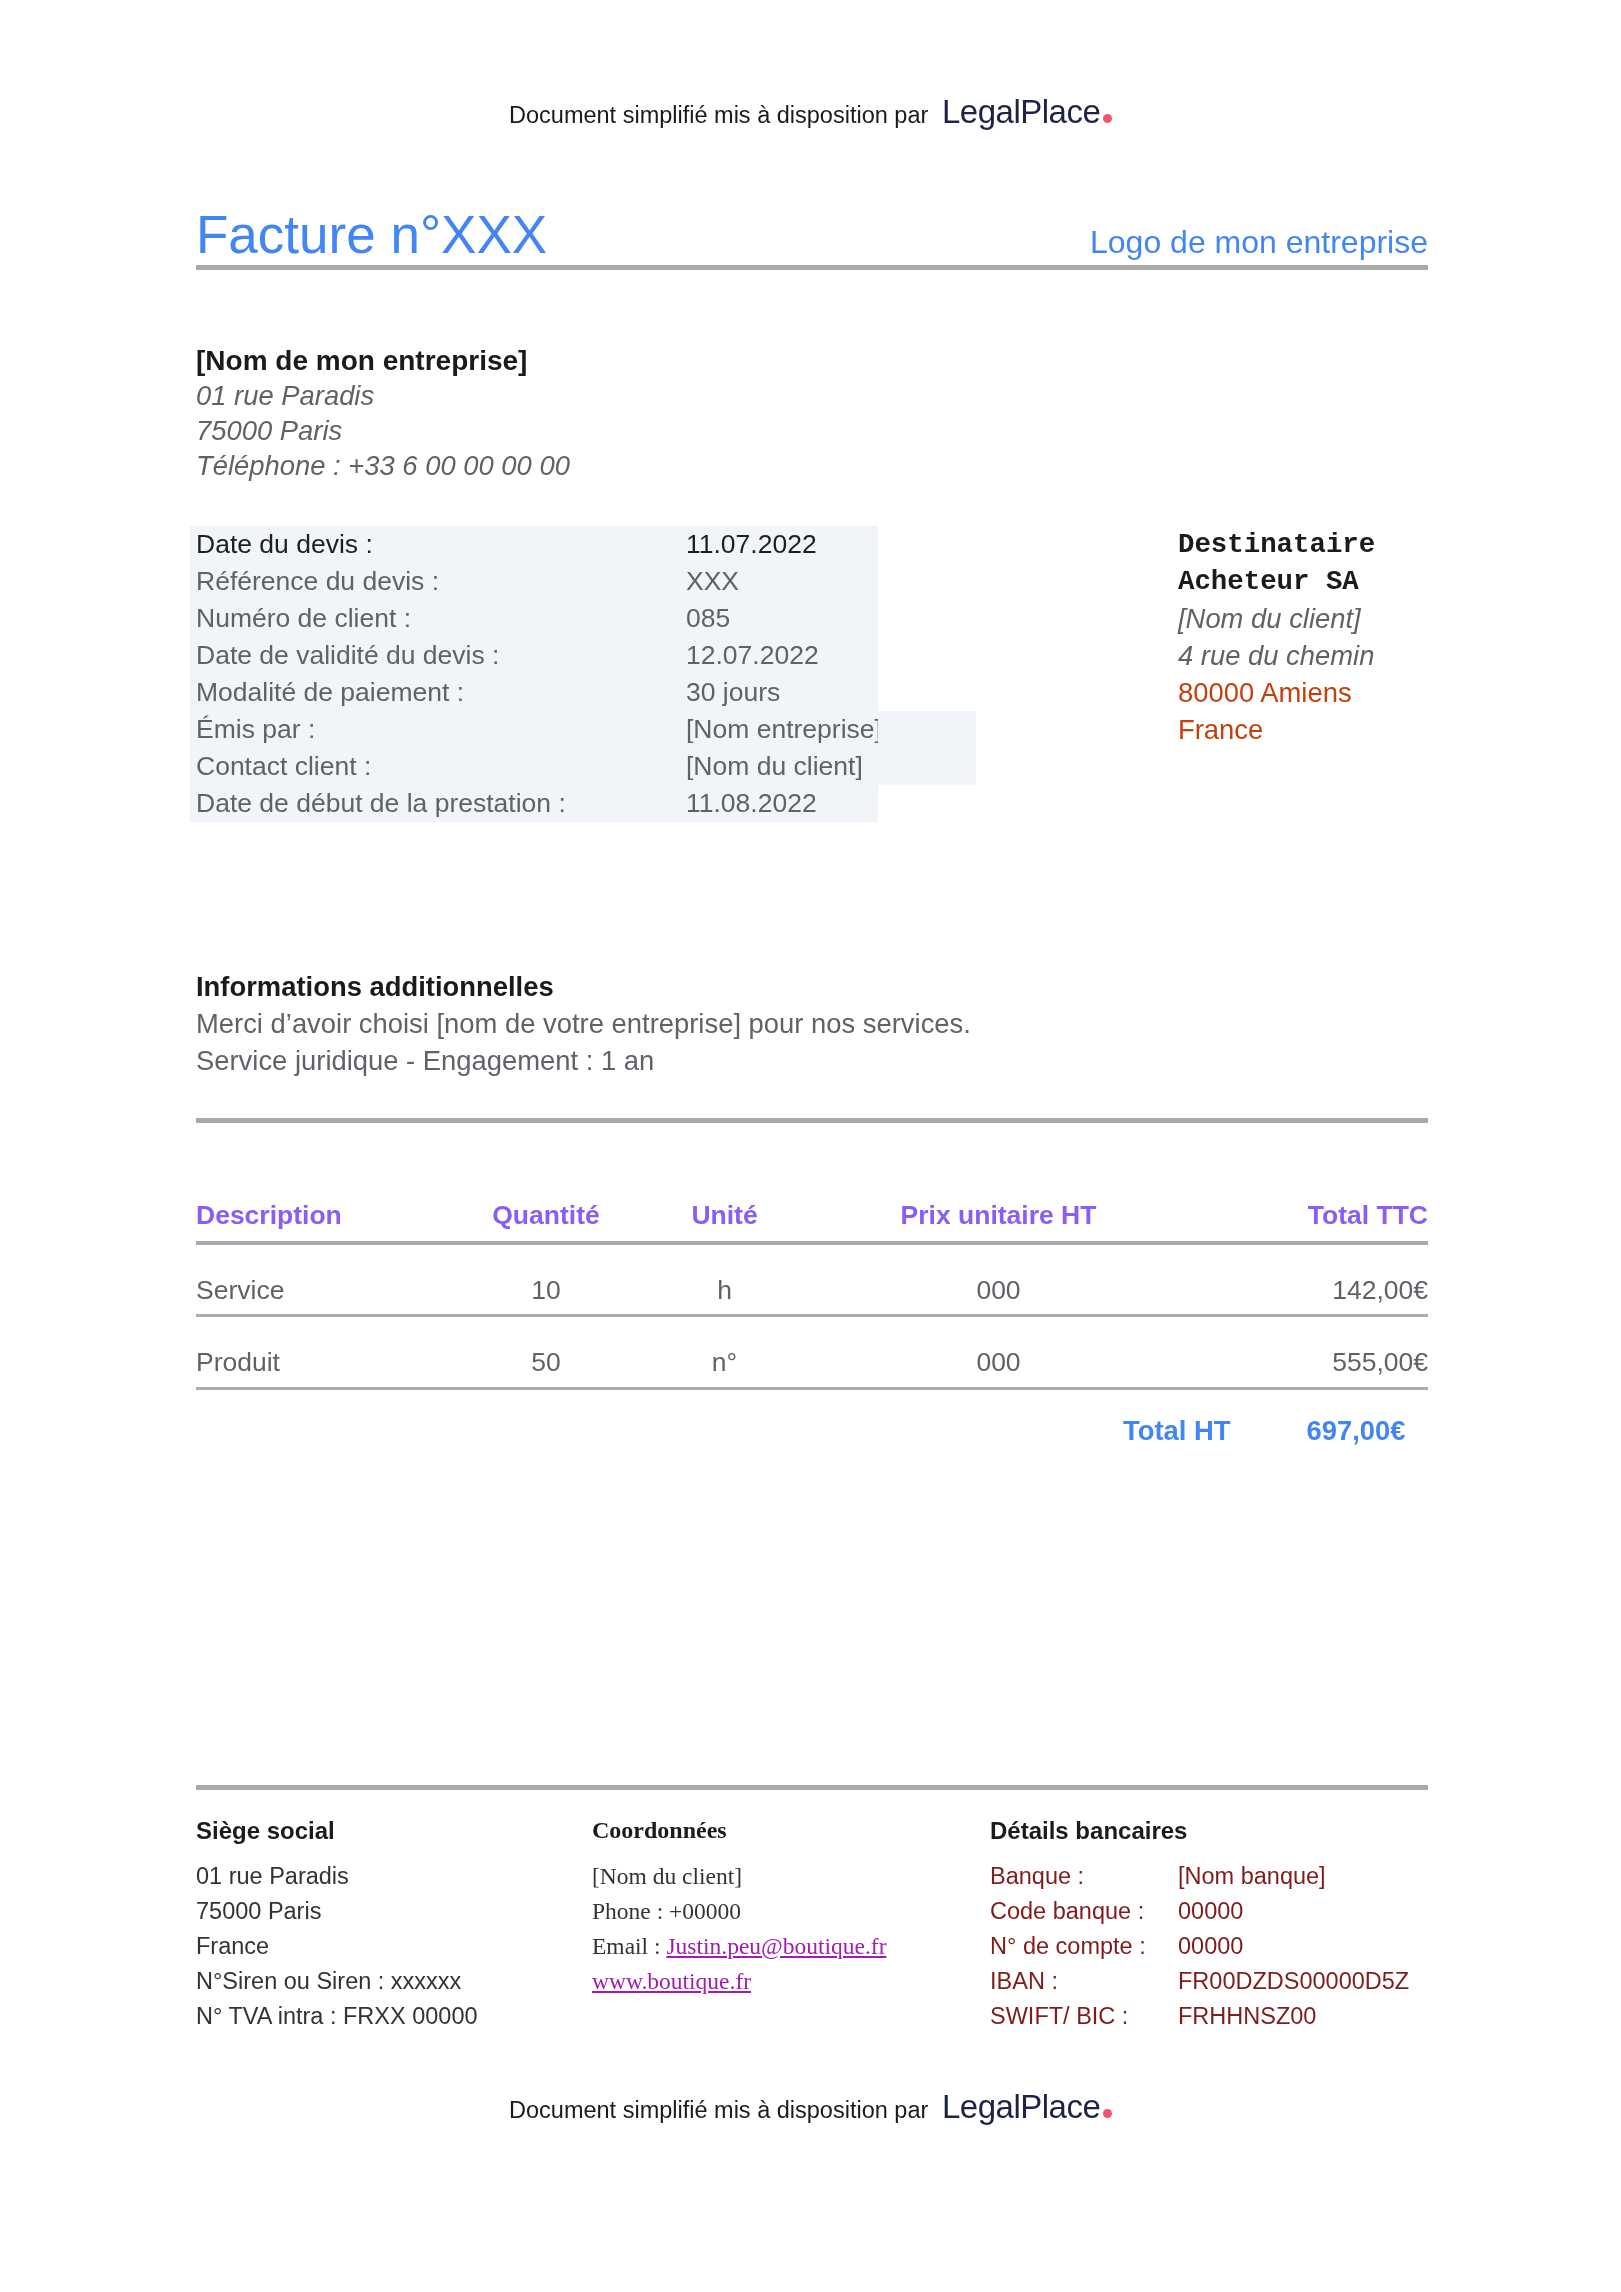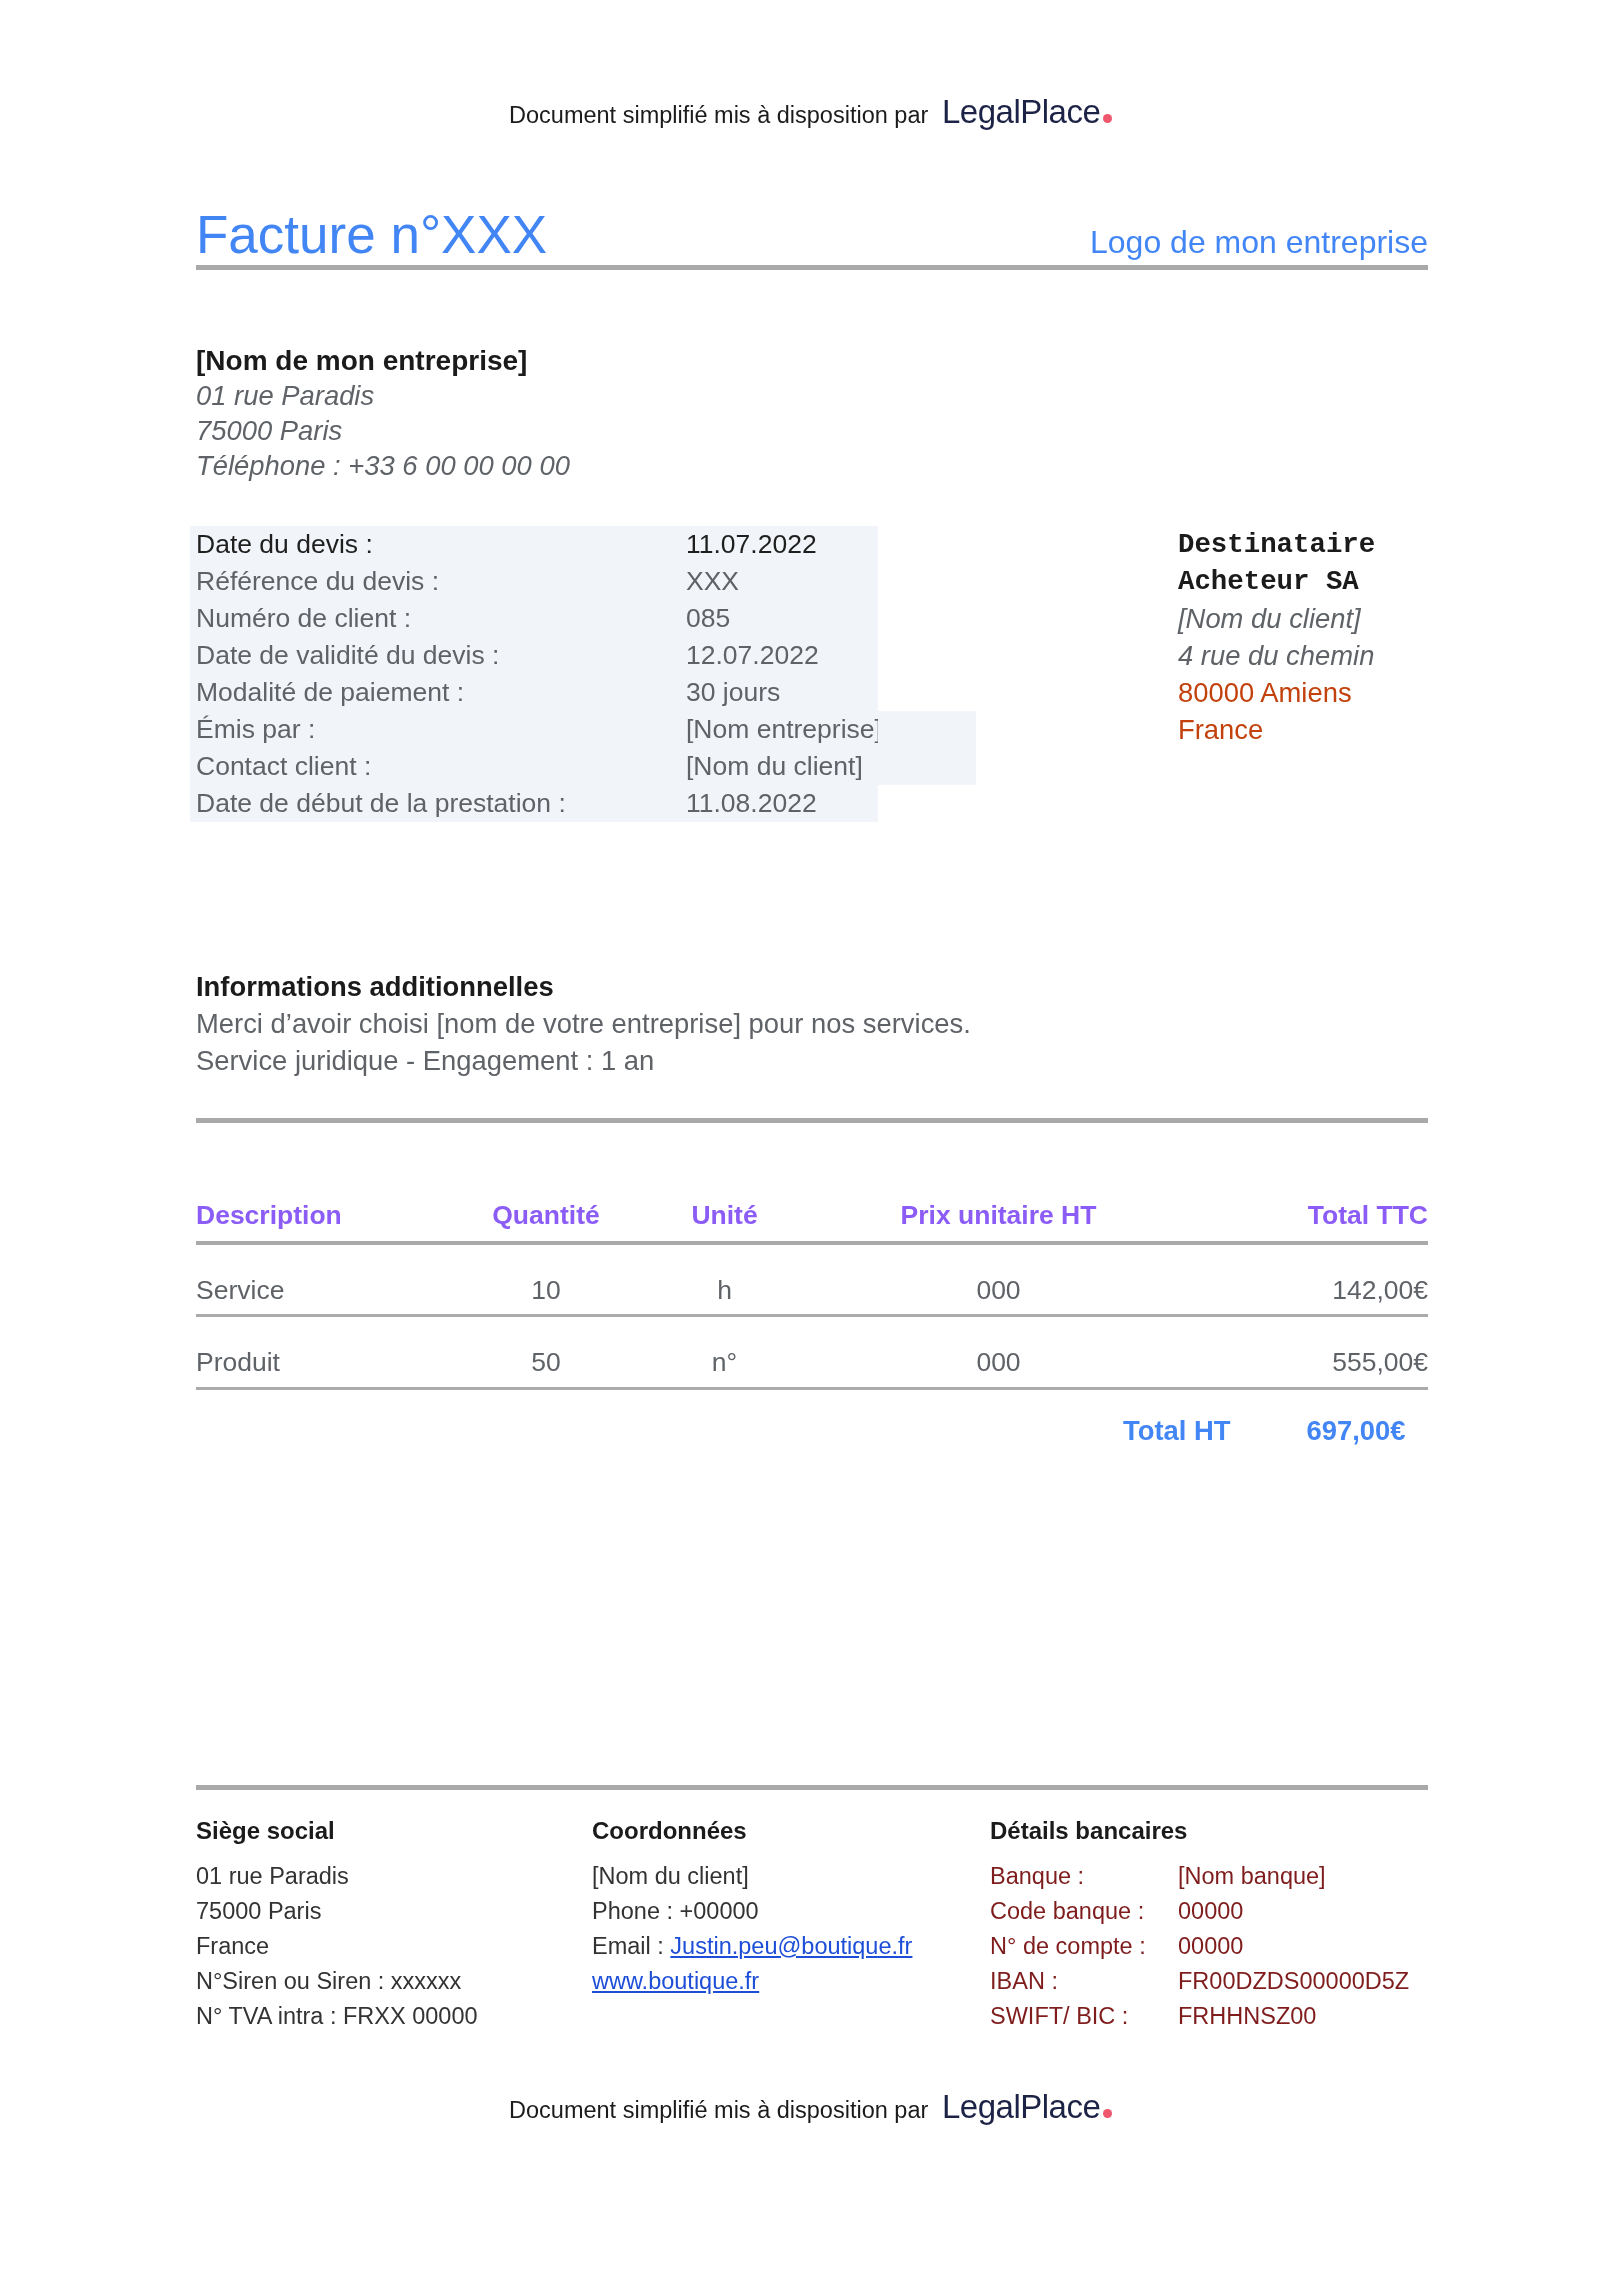--- a/index.html
+++ b/index.html
@@ -57,27 +57,27 @@
   .c2 { width:132px; flex:none; text-align:center; }
   .c3 { width:225px; flex:none; text-align:center; }
   .c4 { width:323px; flex:none; text-align:center; }
   .c5 { flex:1; text-align:right; }
   .t-total { display:flex; justify-content:flex-end; gap:76px; padding-top:23.5px; padding-right:22.5px; font-size:27.4px; font-weight:700; color:#4285f4; line-height:33px; }
 
   
   .hr3 { margin-top:338px; }
   .footer-cols { display:flex; margin-top:26.5px; }
   .f-col1 { width:396px; flex:none; }
-  .f-col2 { width:398px; flex:none; }
+  .f-col2 { width:398px; flex:none;font-family:Liberation Serif, serif; }
   .f-col3 { flex:1; }
   .f-heading { font-size:24px; font-weight:700; color:#1b1b1b; line-height:29px; margin-bottom:13.7px; }
   .f-line { font-size:23.5px; color:#333333; line-height:35px; }
   .f-bankrow { display:flex; font-size:23.5px; color:#7f1d1d; line-height:35px; }
   .f-banklabel { width:188px; flex:none; }
-  a.f-link { color:#1d4ed8; text-decoration:underline; }
+  a.f-link { color:#a21caf; text-decoration:underline; }
 </style>
 </head>
 <body>
 
 <div class="page">
 
   <div class="tagline top">
     <span class="tagline-text">Document simplifié mis à disposition par</span>
     <span class="brand">
         <span>LegalPlace</span>

